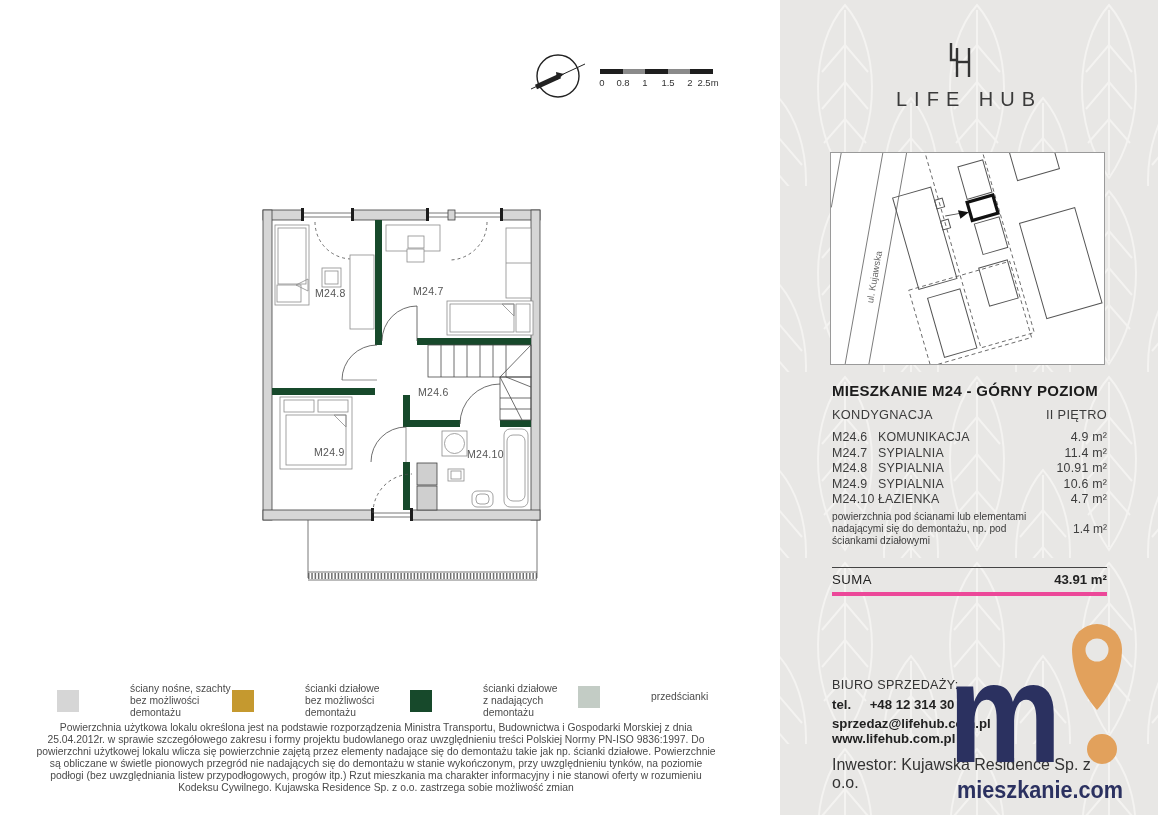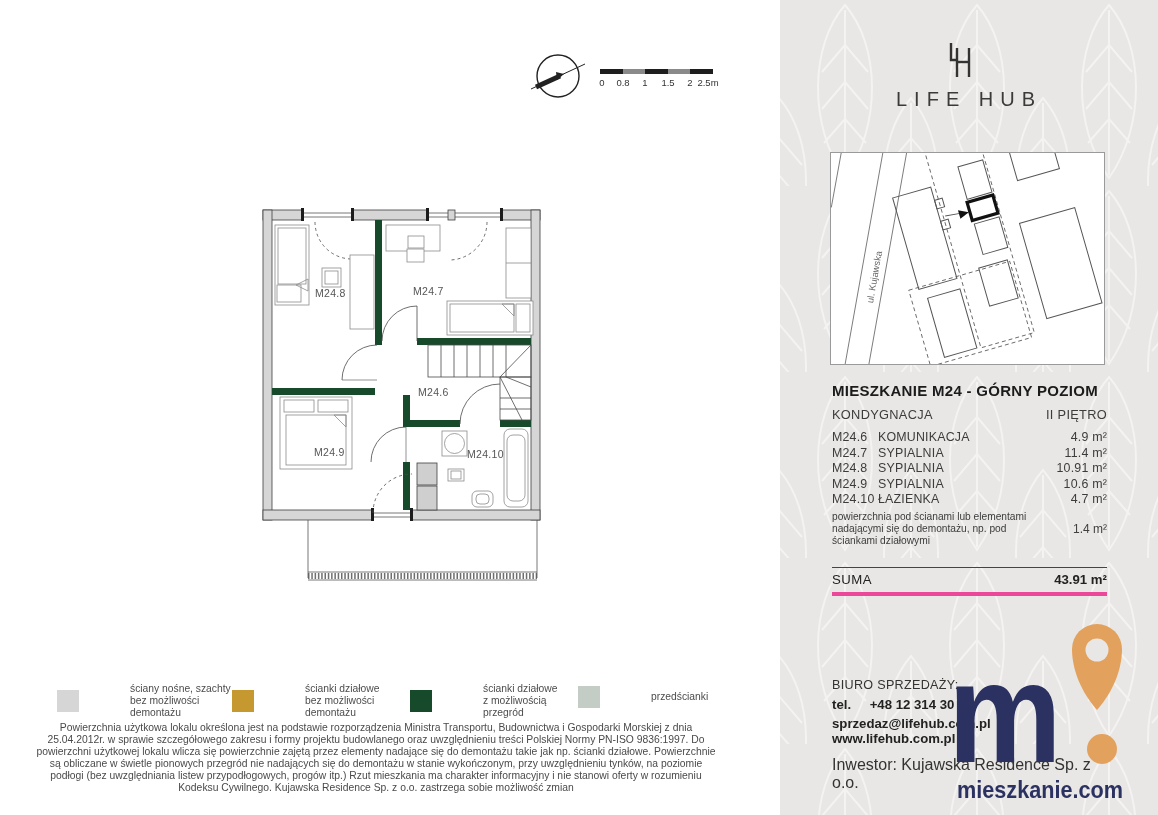--- a/index.html
+++ b/index.html
@@ -231,21 +231,21 @@
       <div class="legend-item li1">
         <span class="sw" style="background: rgb(214, 214, 214);"></span>
         <span class="txt"><span>ściany nośne, szachty</span><br><span>bez możliwości demontażu</span></span>
       </div>
       <div class="legend-item li2">
         <span class="sw" style="background: rgb(197, 153, 47);"></span>
         <span class="txt"><span>ścianki działowe</span><br><span>bez możliwości demontażu</span></span>
       </div>
       <div class="legend-item li3">
         <span class="sw" style="background: rgb(23, 73, 43);"></span>
-        <span class="txt"><span>ścianki działowe</span><br><span>z możliwością przegród</span></span>
+        <span class="txt"><span>ścianki działowe</span><br><span>z nadających demontażu</span></span>
       </div>
       <div class="legend-item li4">
         <span class="sw" style="background: rgb(195, 204, 197);"></span>
         <span class="txt">przedścianki</span>
       </div>
     </div>
 
     <div class="disclaimer">Powierzchnia użytkowa lokalu określona jest na podstawie rozporządzenia Ministra Transportu, Budownictwa i Gospodarki Morskiej z dnia 25.04.2012r. w sprawie szczegółowego zakresu i formy projektu budowlanego oraz uwzględnieniu treści Polskiej Normy PN-ISO 9836:1997. Do powierzchni użytkowej lokalu wlicza się powierzchnie zajętą przez elementy nadające się do demontażu takie jak np. ścianki działowe. Powierzchnie są obliczane w świetle pionowych przegród nie nadających się do demontażu w stanie wykończonym, przy uwzględnieniu tynków, na poziomie podłogi (bez uwzględniania listew przypodłogowych, progów itp.) Rzut mieszkania ma charakter informacyjny i nie stanowi oferty w rozumieniu Kodeksu Cywilnego. Kujawska Residence Sp. z o.o. zastrzega sobie możliwość zmian</div>
   </div>
 

